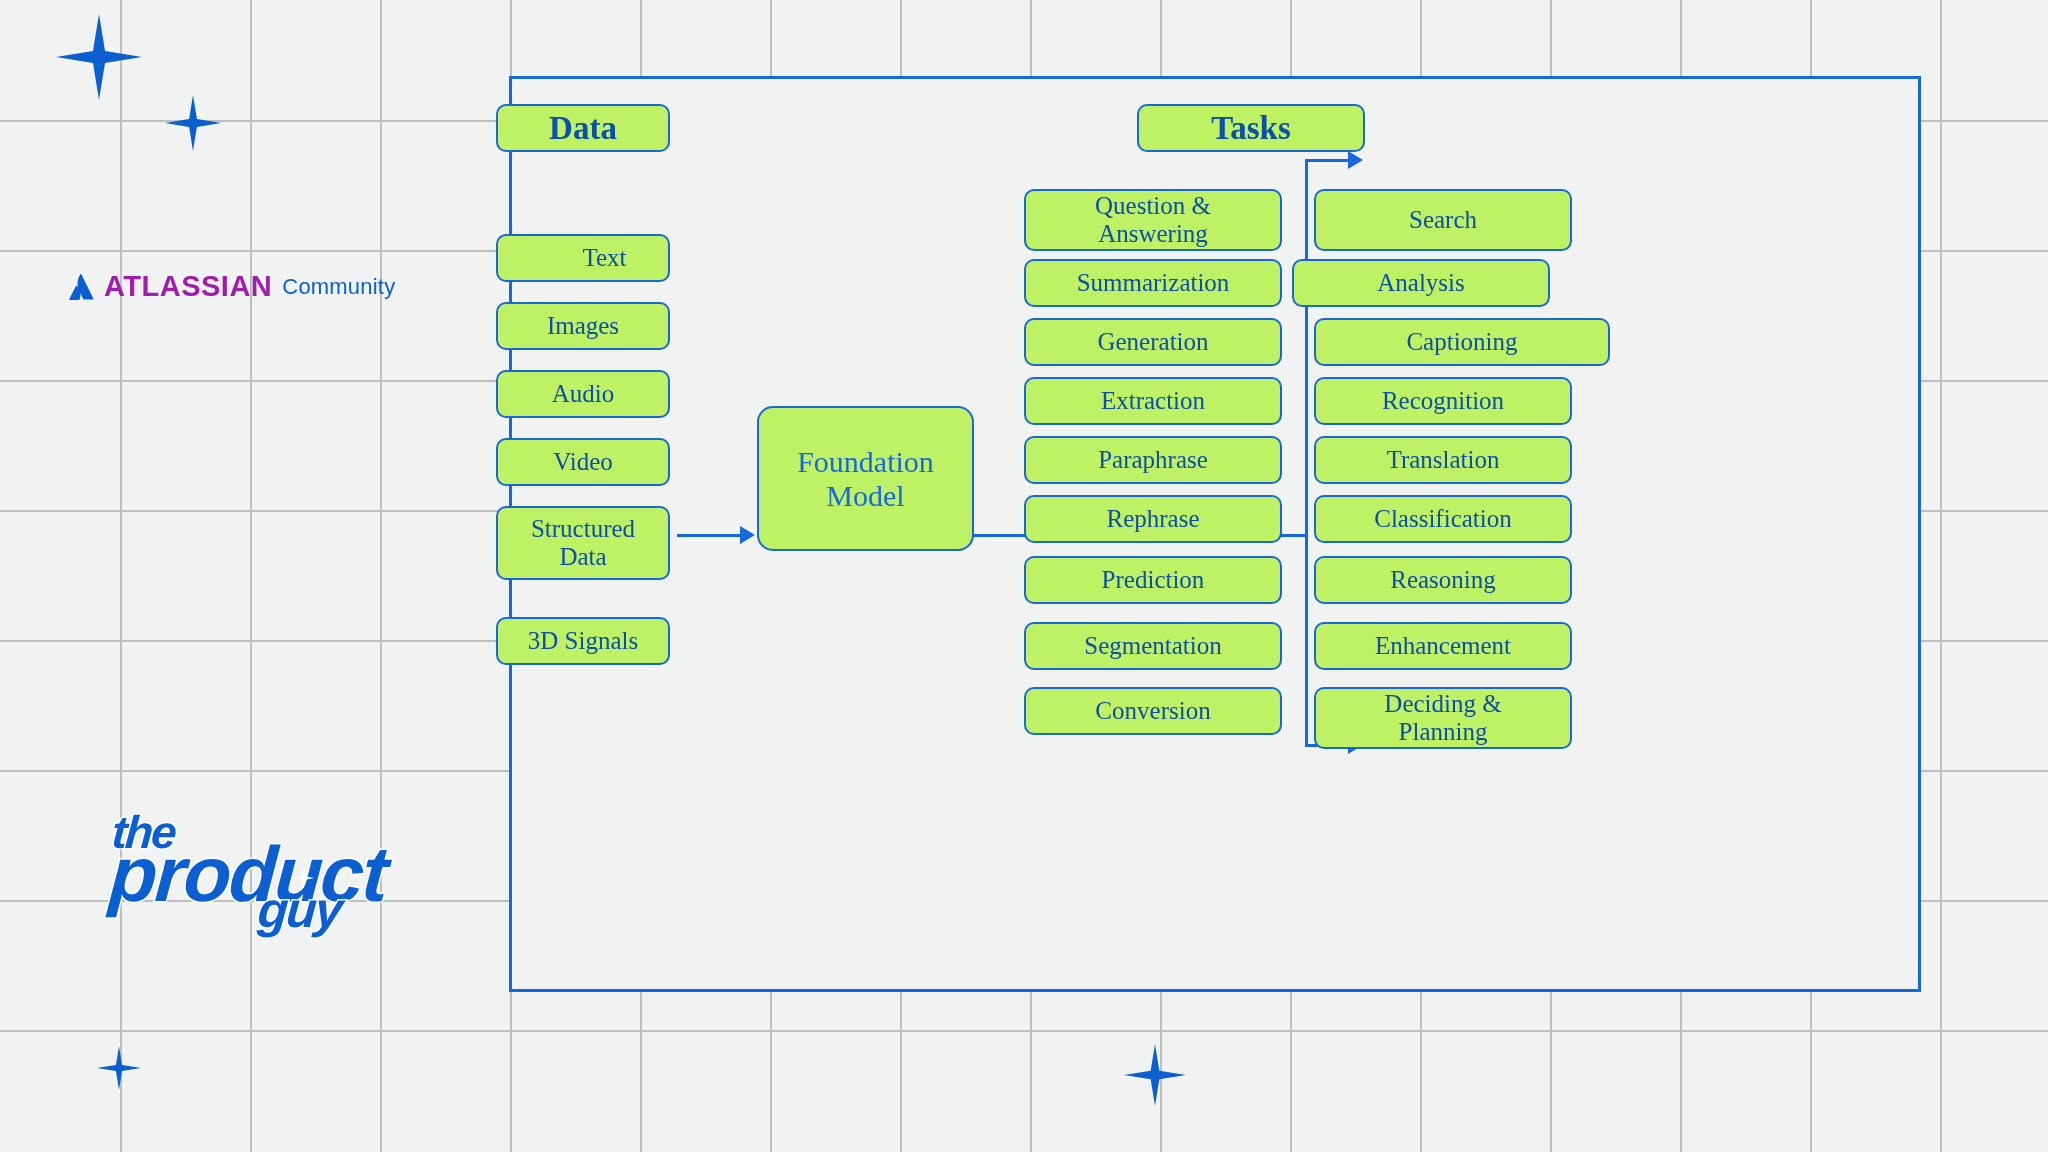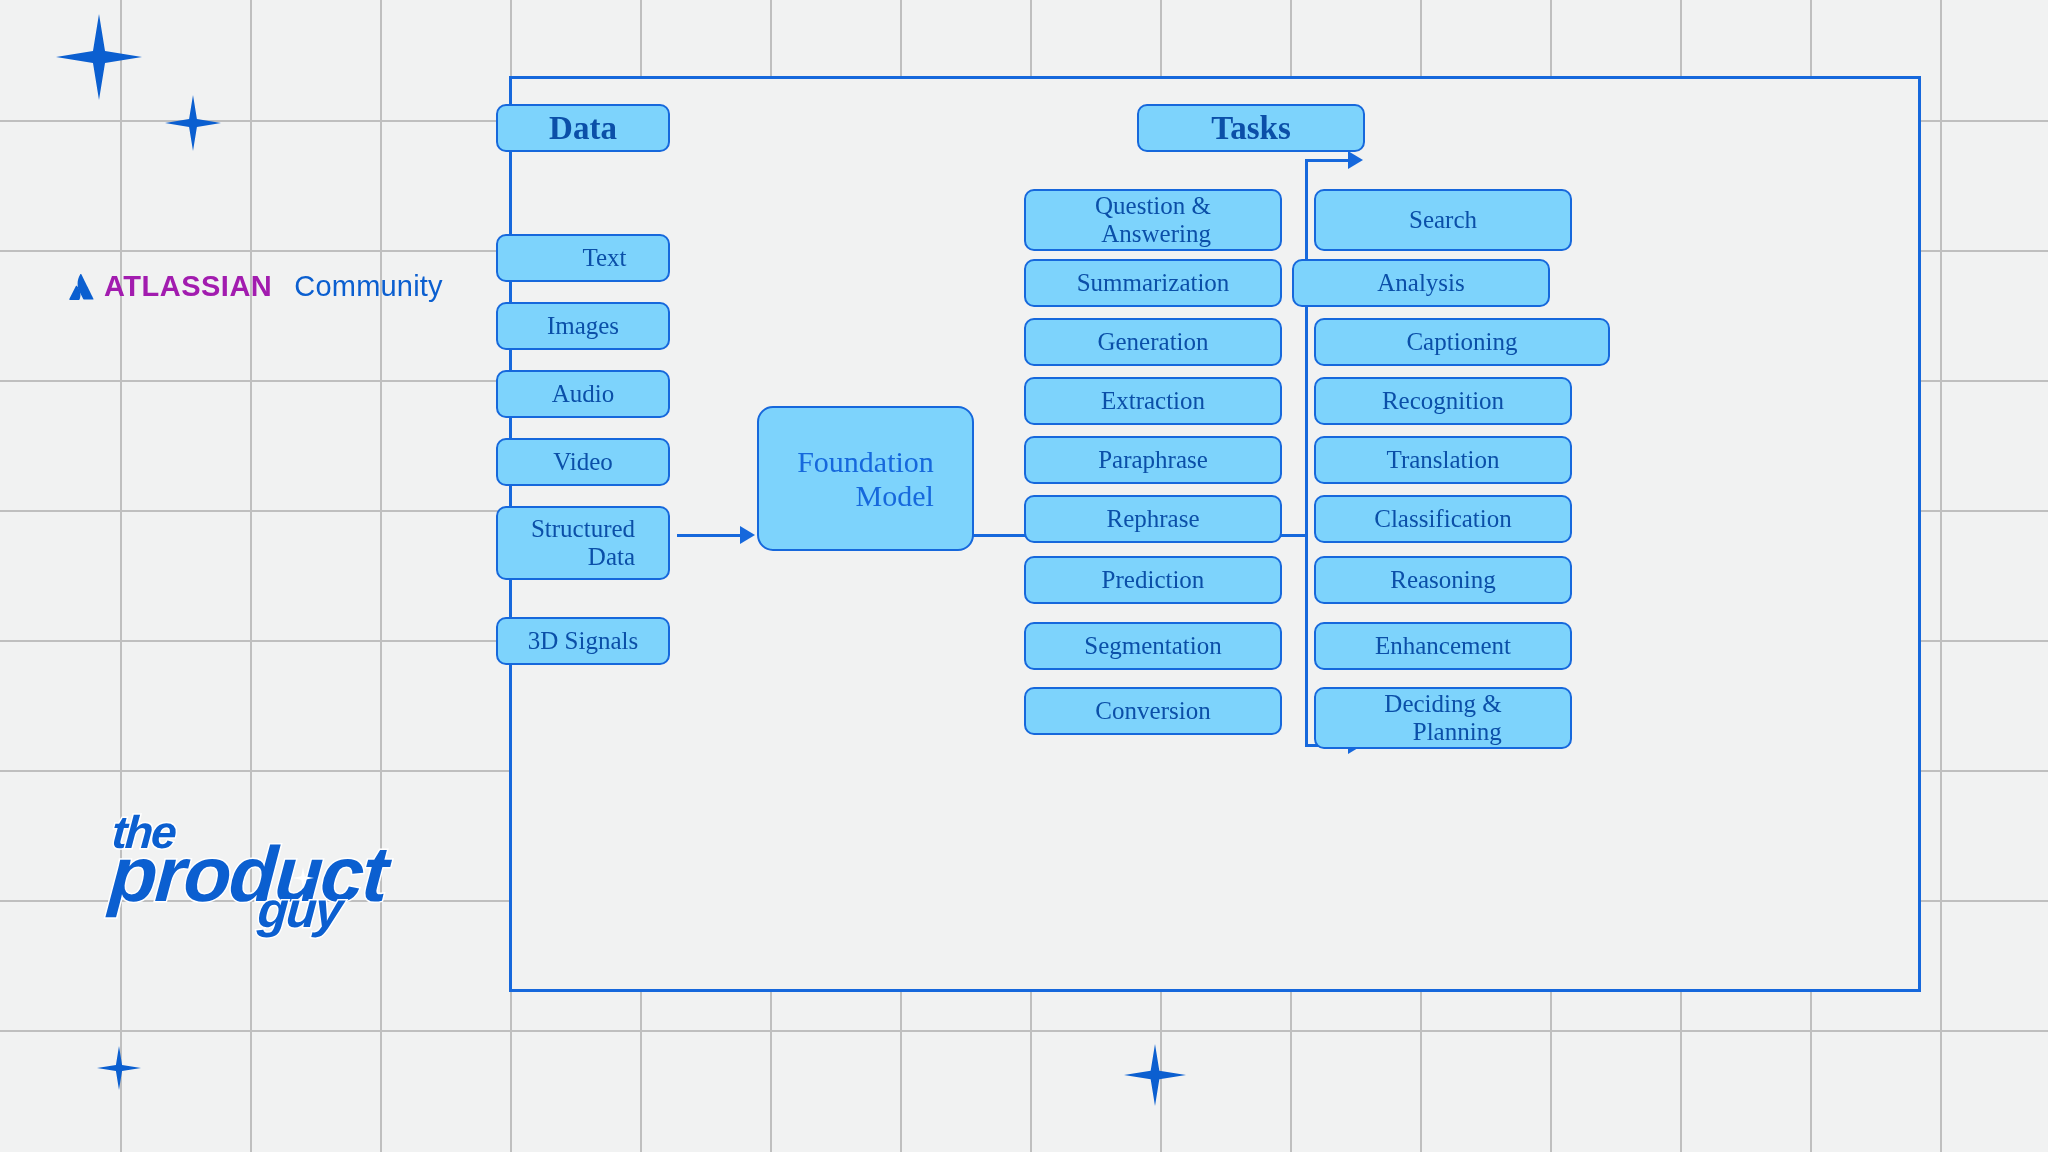--- a/index.html
+++ b/index.html
@@ -56,25 +56,24 @@
     flex: 0 0 auto;
   }
   #atlassian-logo .mark svg { display: block; }
   #atlassian-logo .word {
     font-size: 29px;
     font-weight: 700;
     letter-spacing: 0.5px;
     color: #a21caf;
   }
   #atlassian-logo .community {
-    font-size: 29px;
+    font-size: 22px;
     font-weight: 400;
     letter-spacing: 0.2px;
     color: #0b5fd0;
-    margin-left: 12px;
   }
 
   
   #tpg-logo {
     position: absolute;
     left: 110px;
     top: 805px;
     width: 270px;
     height: 120px;
     font-family: "Liberation Sans", sans-serif;
@@ -111,26 +110,26 @@
     background: #f1f2f2;
     box-sizing: border-box;
   }
 
   
   .box {
     position: absolute;
     box-sizing: border-box;
     border: 2.5px solid #1668dc;
     border-radius: 10px;
-    background: #7dd3fc;
+    background: #bef264;
     color: #0b4fa8;
     display: flex;
     align-items: center;
     justify-content: center;
-    text-align: right;
+    text-align: center;
     line-height: 1.12;
     font-size: 25px;
   }
   .box.header {
     font-weight: 700;
     font-size: 33px;
     color: #0b4fa8;
   }
   .box.fm {
     border-radius: 16px;

